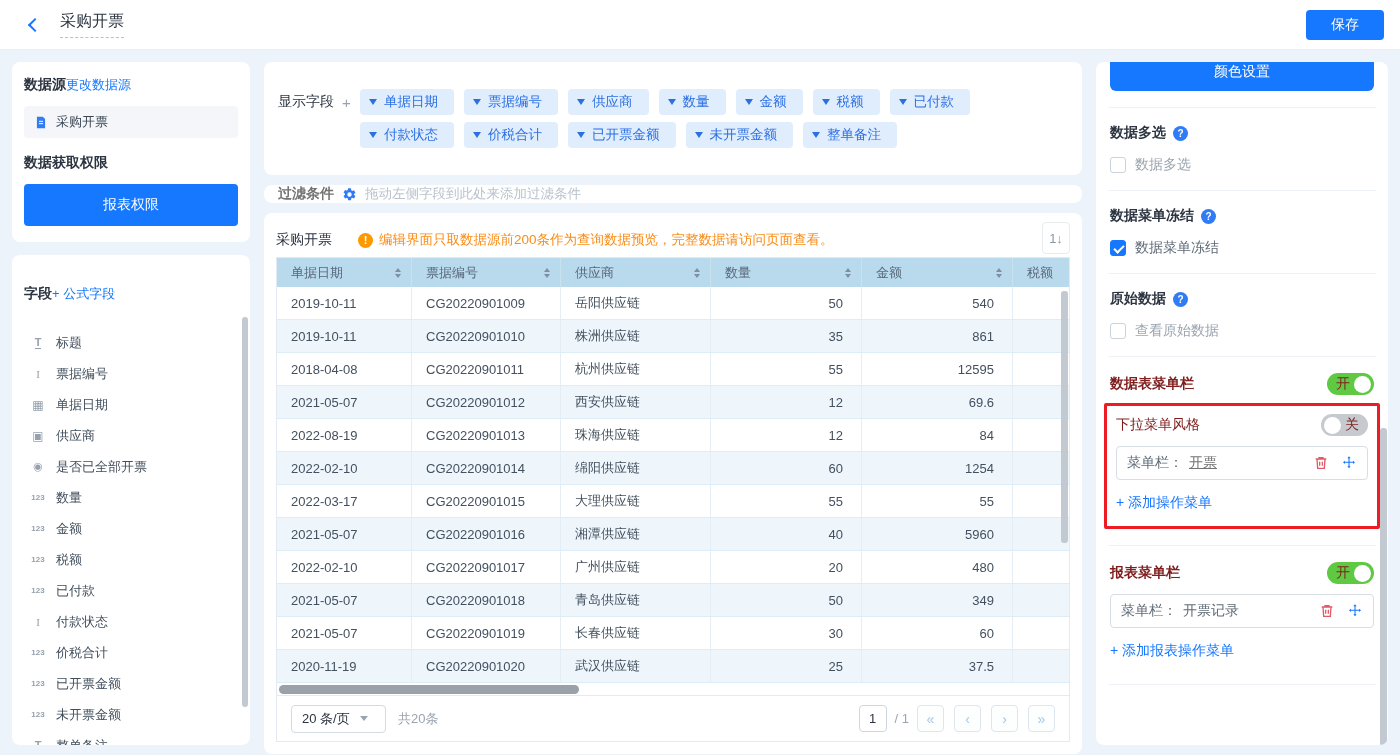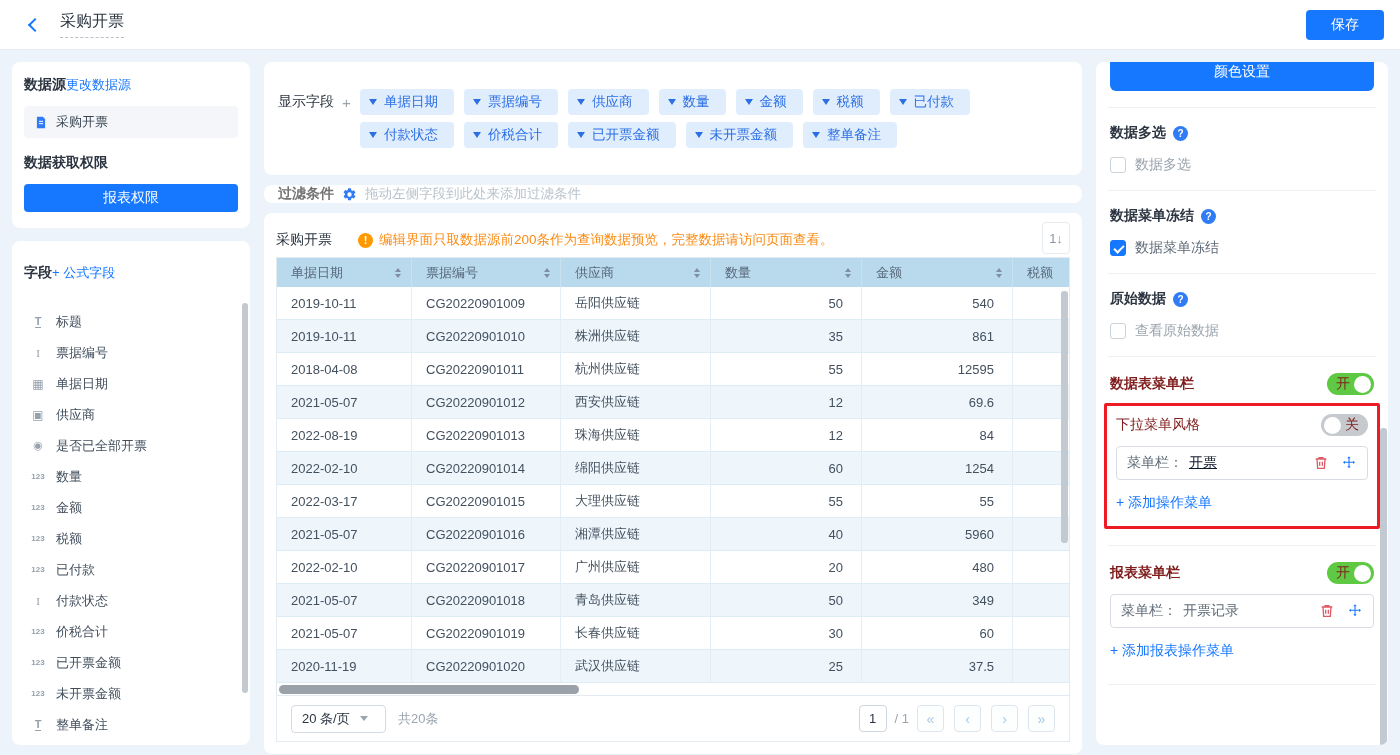--- a/index.html
+++ b/index.html
@@ -21,24 +21,24 @@
   .rightcol { width:292px; flex:none; }
 
   
   .ds-card { padding:14px 12px 16px; }
   .row-between { display:flex; align-items:center; justify-content:flex-start; }
   .h-bold { font-size:14px; font-weight:bold; color:#2b3440; }
   .link { color:#1677ff; font-size:13px; cursor:pointer; }
   .ds-item { margin-top:12px; height:32px; background:#f4f6f9; border-radius:4px; display:flex; align-items:center; gap:8px; padding:0 10px; cursor:pointer; }
   .ds-item span { font-size:13px; color:#3a4653; }
   .ds-card .perm-h { margin-top:16px; }
-  .perm-btn { margin-top:12px; width:100%; height:28px; background:#1677ff; color:#fff; border:none; border-radius:4px; font-size:14px; cursor:pointer; }
-
-  
-  .fields-card { flex:1; padding:23px 12px; position:relative; overflow:hidden; }
+  .perm-btn { margin-top:12px; width:100%; height:42px; background:#1677ff; color:#fff; border:none; border-radius:4px; font-size:14px; cursor:pointer; }
+
+  
+  .fields-card { flex:1; padding:30px 12px; position:relative; overflow:hidden; }
   .f-list { margin-top:24px; }
   .f-item { display:flex; align-items:center; gap:8px; height:31px; padding-left:4px; cursor:grab; }
   .fi-ic { width:20px; height:16px; display:inline-flex; align-items:center; justify-content:center; color:#96a1ad; font-size:11px; position:relative; flex:none; }
   .fi-ic[data-icon="title-icon"]::before { content:"T"; font-weight:bold; border-bottom:1px solid #96a1ad; line-height:11px; }
   .fi-ic[data-icon="input-icon"]::before { content:"I"; font-family:"Liberation Serif","DejaVu Serif",serif; }
   .fi-ic[data-icon="date-icon"]::before { content:"▦"; font-size:12px; }
   .fi-ic[data-icon="select-icon"]::before { content:"▣"; font-size:12px; }
   .fi-ic[data-icon="radio-icon"]::before { content:"◉"; font-size:11px; }
   .fi-ic[data-icon="number-icon"]::before { content:"123"; font-size:8px; font-weight:bold; letter-spacing:0; }
   .fi-ic[data-icon="user-icon"]::before { content:""; position:absolute; width:5px; height:5px; border:1.3px solid #96a1ad; border-radius:50%; top:1px; left:6px; }
@@ -117,21 +117,21 @@
   .cb-label.dark { color:#5f6b77; }
   .toggle { width:47px; height:22px; border-radius:11px; display:flex; align-items:center; justify-content:space-between; font-size:12px; color:#fff; cursor:pointer; flex:none; }
   .toggle .knob { width:17px; height:17px; background:#fff; border-radius:50%; }
   .toggle.on { background:#5fc944; padding:0 3px 0 9px; }
   .toggle.off { background:#c6c9cd; padding:0 9px 0 3px; flex-direction:row-reverse; }
   .redbox { border:3px solid #ed1c24; border-radius:2px; margin:8px -6px 0; padding:8px 9px 14px; }
   .sub-row { display:flex; align-items:center; justify-content:space-between; }
   .sub-row span { font-size:14px; color:#7f1d1d; }
   .menu-item { margin-top:10px; height:34px; border:1px solid #d8dde3; border-radius:4px; display:flex; align-items:center; padding:0 10px; gap:12px; cursor:pointer; background:#fff; }
   .mi-label { font-size:14px; color:#5f6b77; flex:1; display:flex; gap:6px; white-space:nowrap; overflow:hidden; }
-  .mi-val-blue { color:#0f172a;text-decoration:underline; }
+  .mi-val-blue { color:#737373;text-decoration:underline; }
   .mi-val-gray { color:#5f6b77; }
   .mi-ic { width:16px; height:16px; flex:none; cursor:pointer; }
   .add-link { display:block; margin-top:14px; font-size:14px; color:#1677ff; cursor:pointer; }
   .right-thumb { right:1px; top:366px; height:318px; width:7px; }
 </style>
 </head>
 <body>
 
 <div class="app">
 

